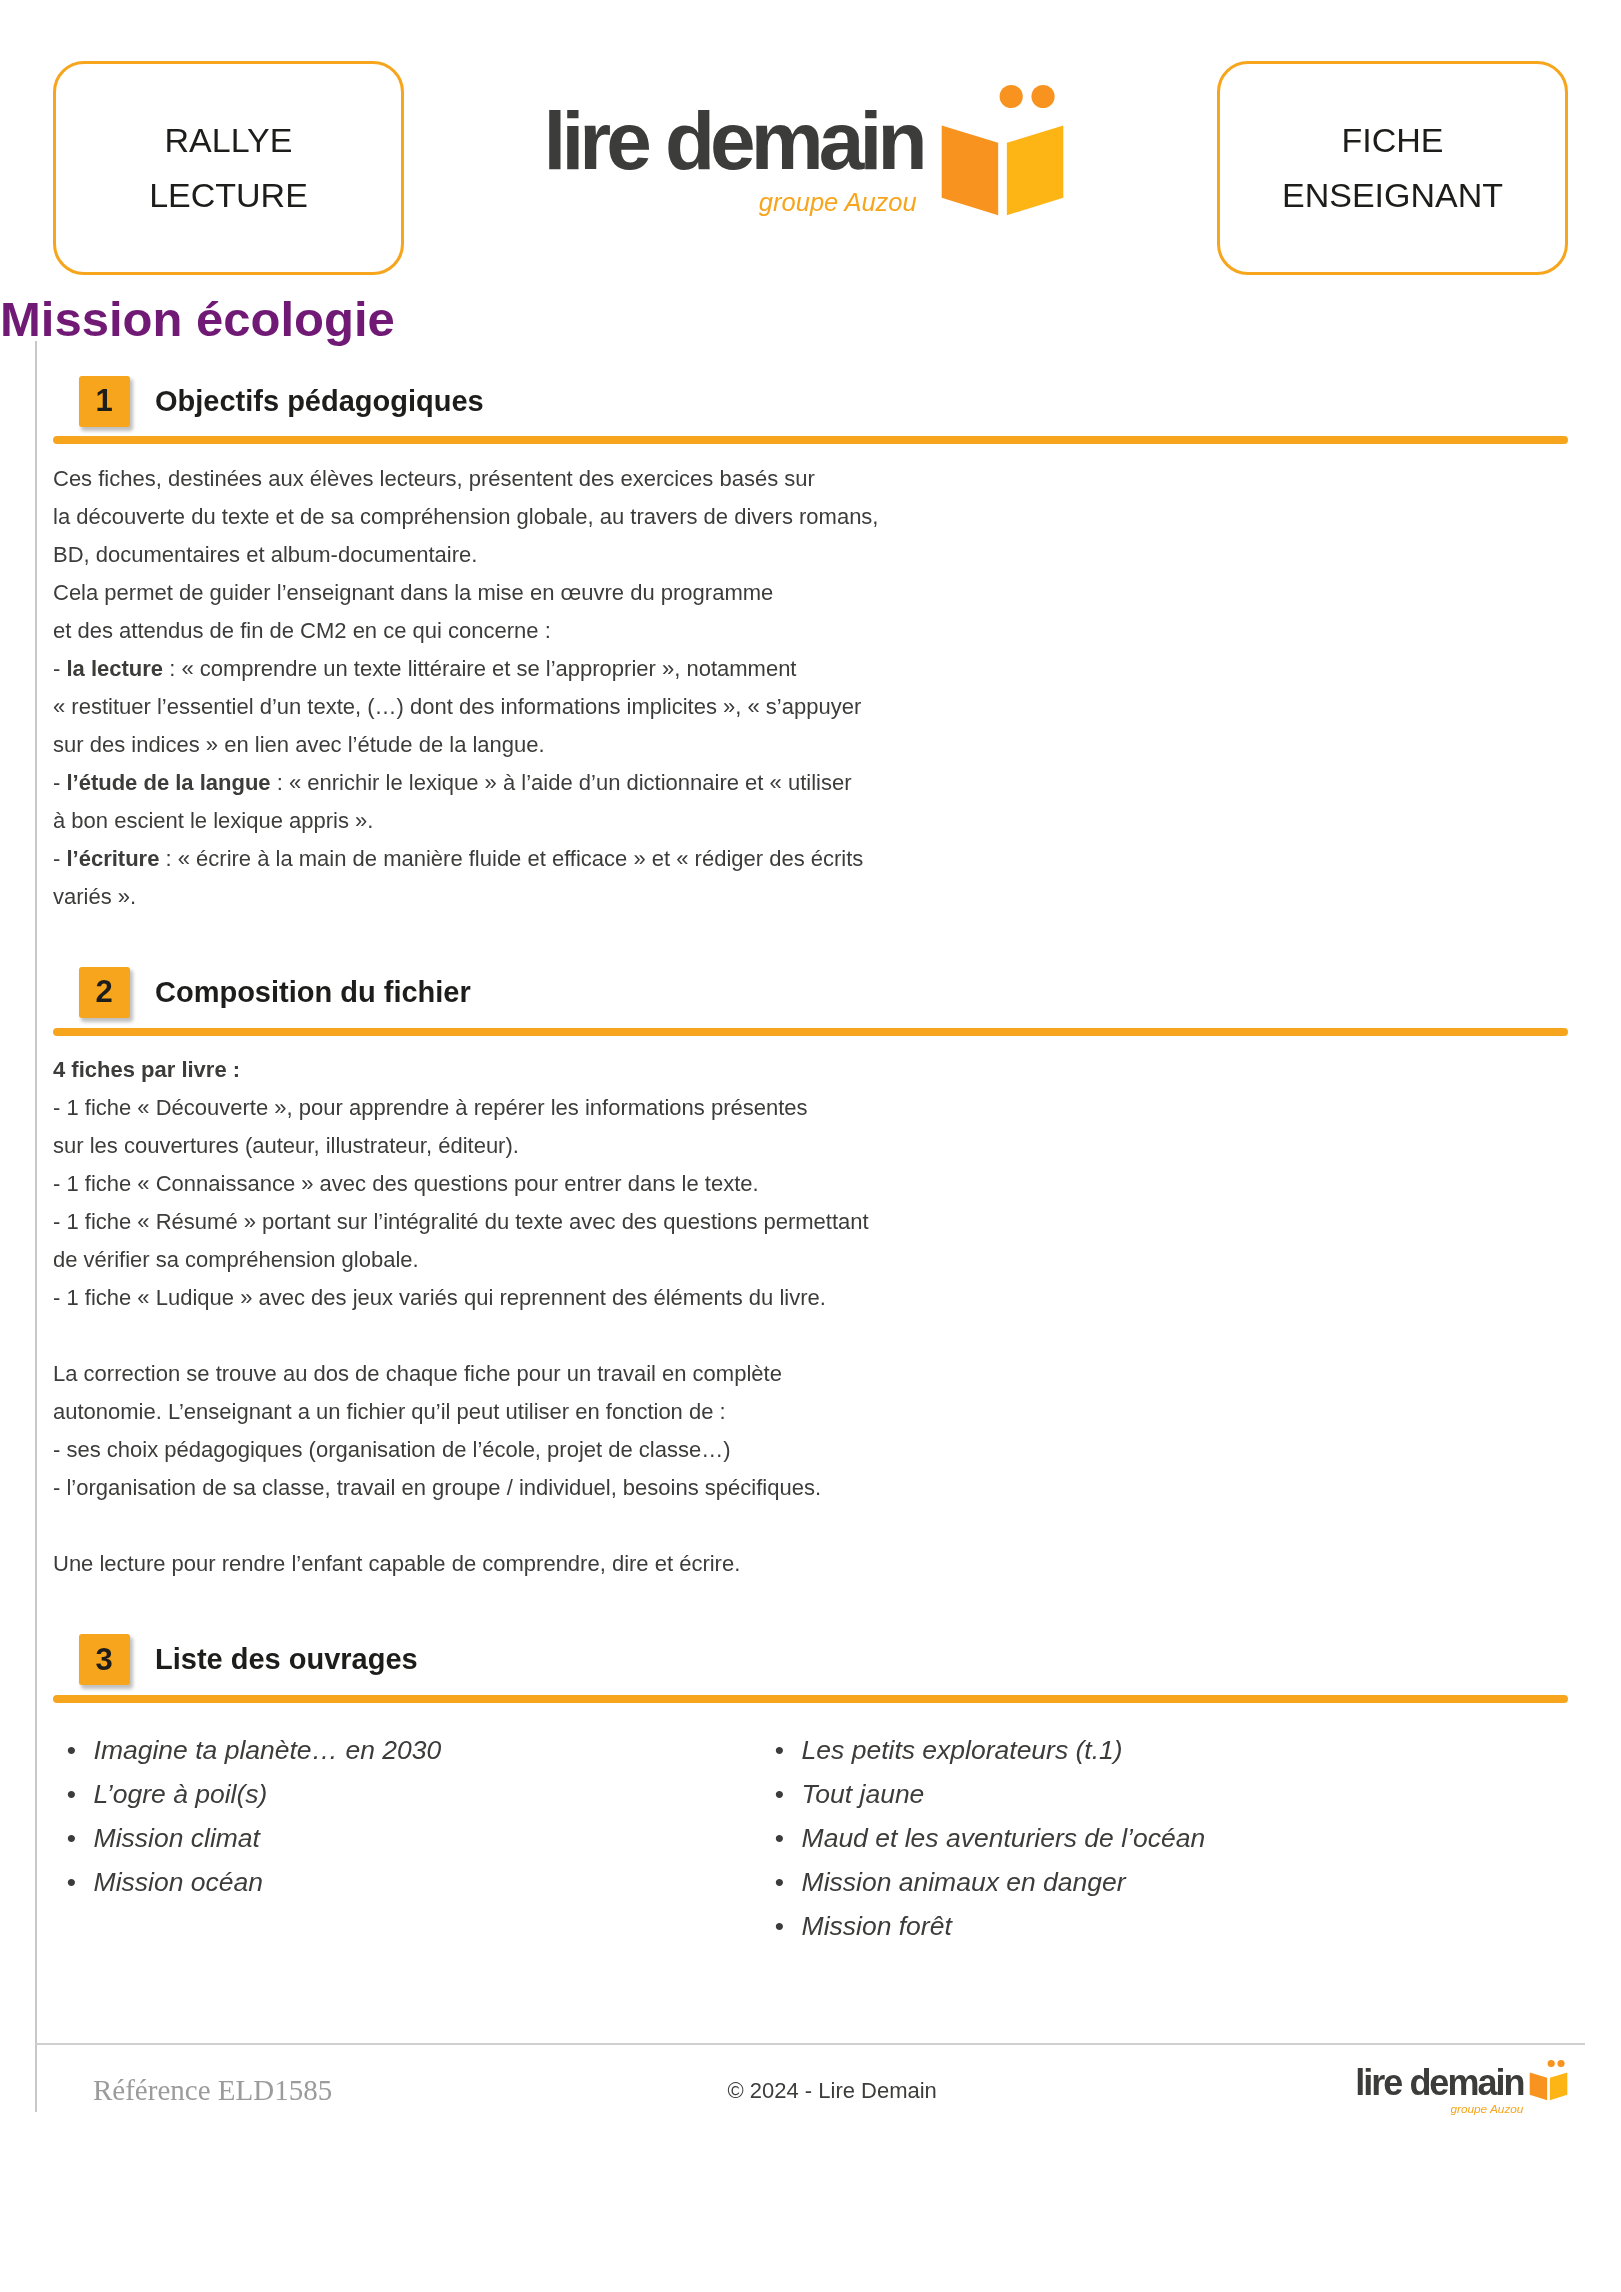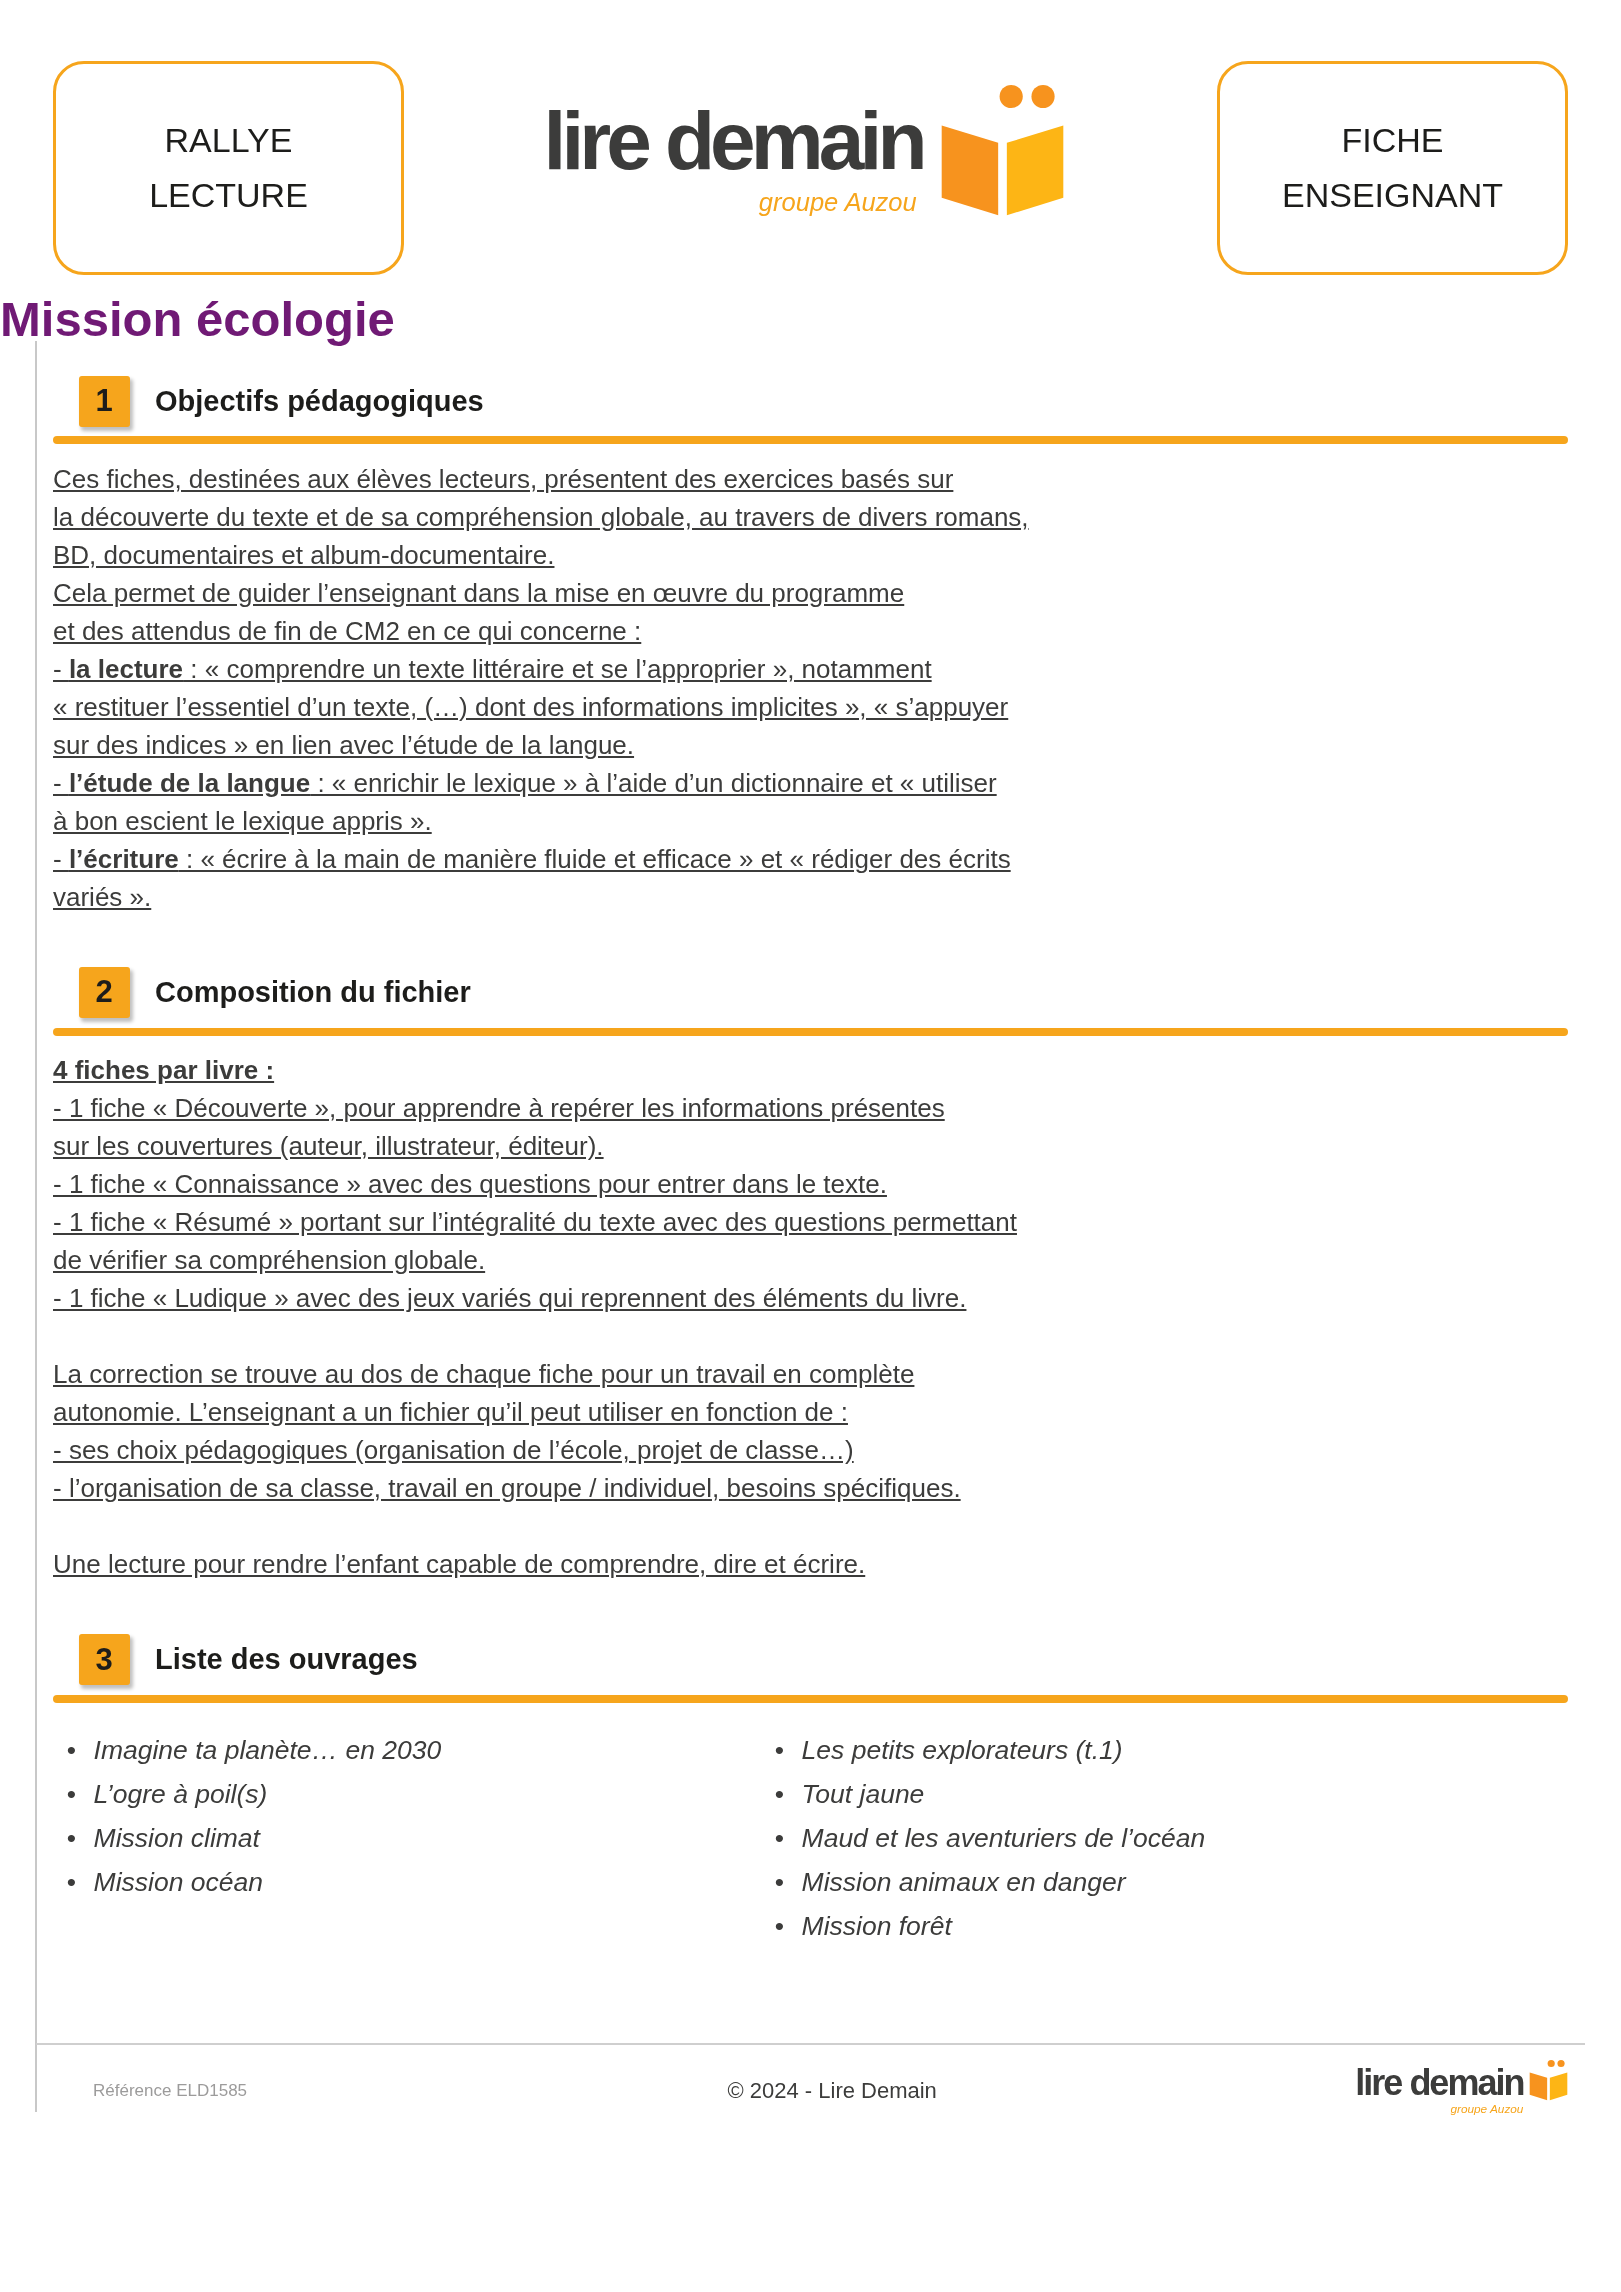--- a/index.html
+++ b/index.html
@@ -111,24 +111,23 @@
   }
   .srule {
     height: 7.8px;
     background: var(--accent, #F6A51C);
     border-radius: 4.9px;
     margin-top: 9.8px;
   }
 
   .rich {
     margin-top: 15.7px;
-    font-size: 26px;
+    font-size: 22px;
     line-height: 38px;
     color: var(--text, #3C3C3B);
-    text-decoration: underline;
   }
   .rich .line { min-height: 38px; }
   .rich .bold { font-weight: bold; }
 
   
   .books {
     display: flex;
     margin-top: 25.5px;
     font-style: italic;
     font-size: 26.5px;
@@ -146,21 +145,21 @@
 
   
   .footer { position: absolute; left: 36px; right: 36px; bottom: 39px; }
   .footer-rule { height: 2px; background: #cfcfcf; }
   .footer-row {
     display: flex;
     align-items: center;
     justify-content: space-between;
     padding: 19.6px 13.7px 0 57px;
   }
-  .ref { color: #9c9b9b; font-size: 17px; width: 353px; }
+  .ref { color: #9c9b9b; font-size: 29px; width: 353px; font-family: Liberation Serif, serif; }
   .copy { color: #3c3c3b; font-size: 22px; text-align: center; flex: 1; }
   .footer-logo { display: flex; align-items: flex-start; width: 353px; justify-content: flex-end; }
   .footer-logo .lmain { display: flex; flex-direction: column; }
   .footer-logo .ltext {
     font-size: 36px;
     font-weight: bold;
     letter-spacing: -2px;
     color: #3C3C3B;
     line-height: 1;
   }

